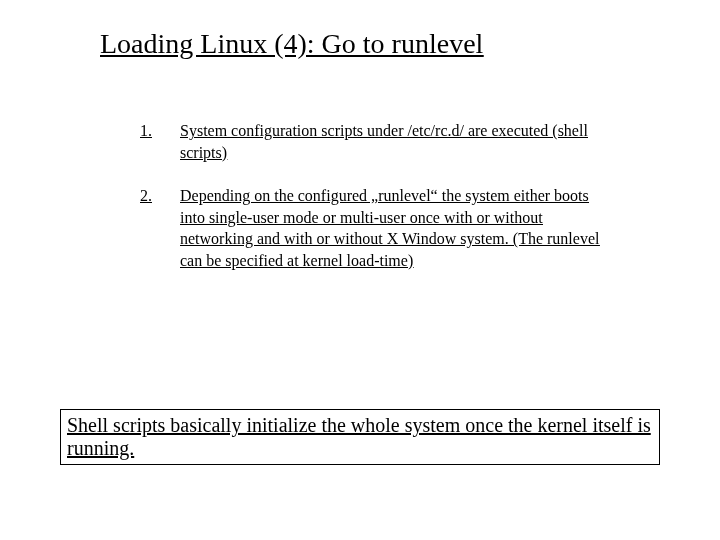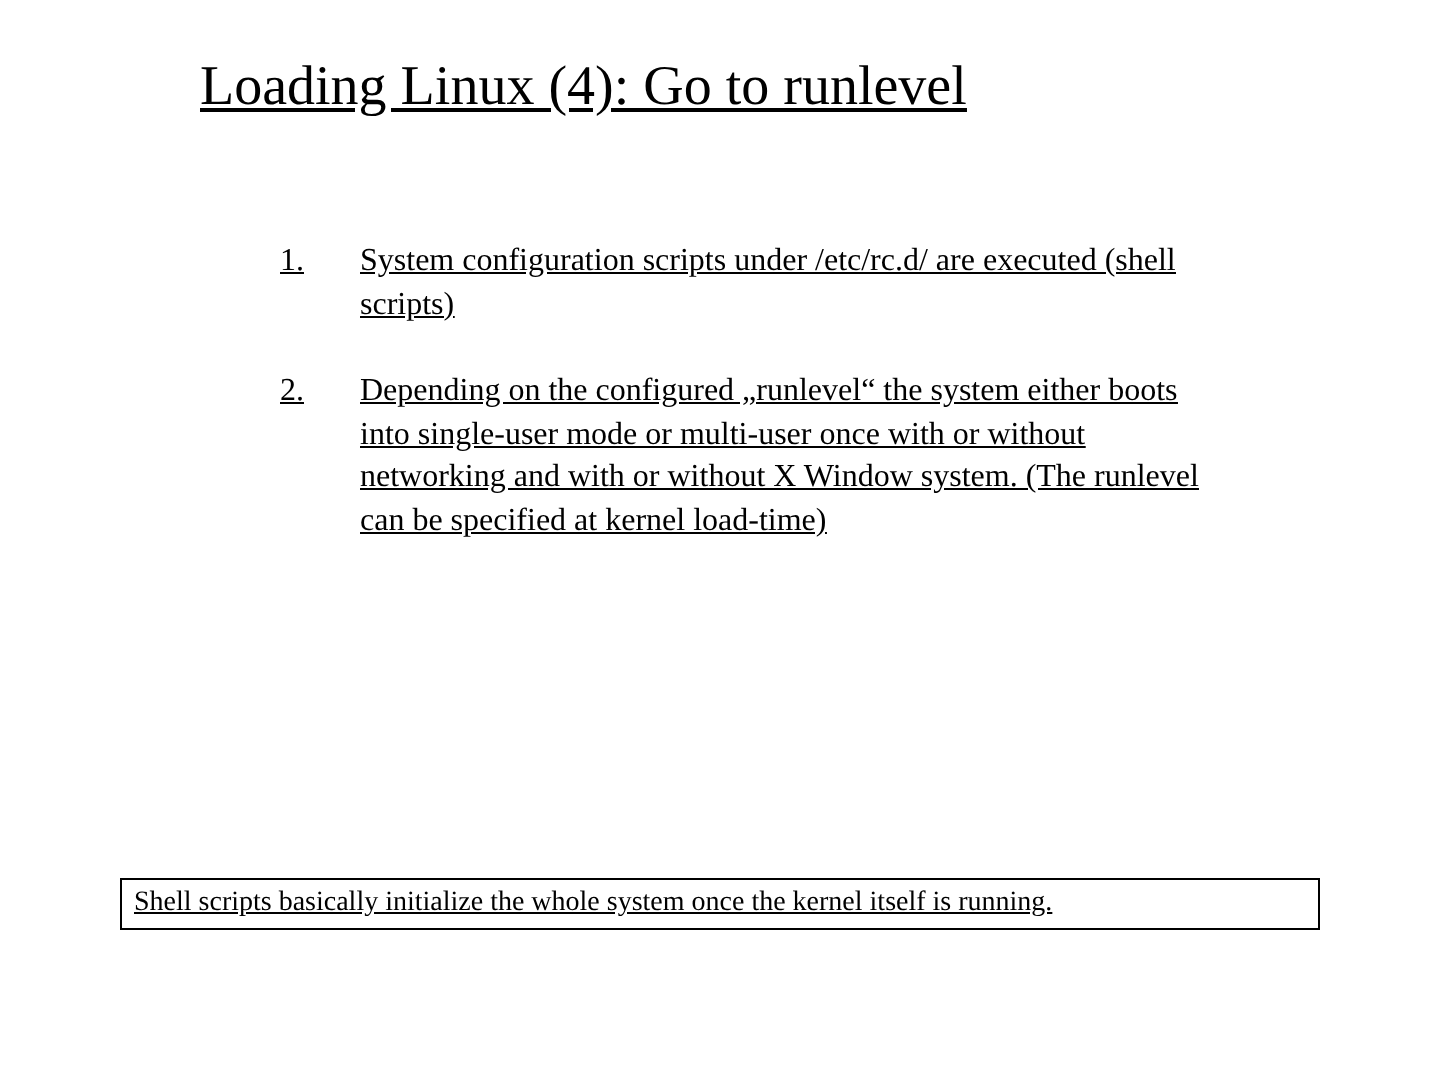--- a/index.html
+++ b/index.html
@@ -42,21 +42,21 @@
     .list-text {
       flex: 1;
     }
     .footer-box {
       position: absolute;
       left: 60px;
       right: 60px;
       bottom: 75px;
       border: 1px solid #000000;
       padding: 4px 6px;
-      font-size: 14px;
+      font-size: 20px;
       text-align: left;
     }
   </style>
 </head>
 <body>
 
 <h1 class="slide-title">Loading Linux (4): Go to runlevel</h1>
 
 <div class="list-container">
   <div class="list-item">

